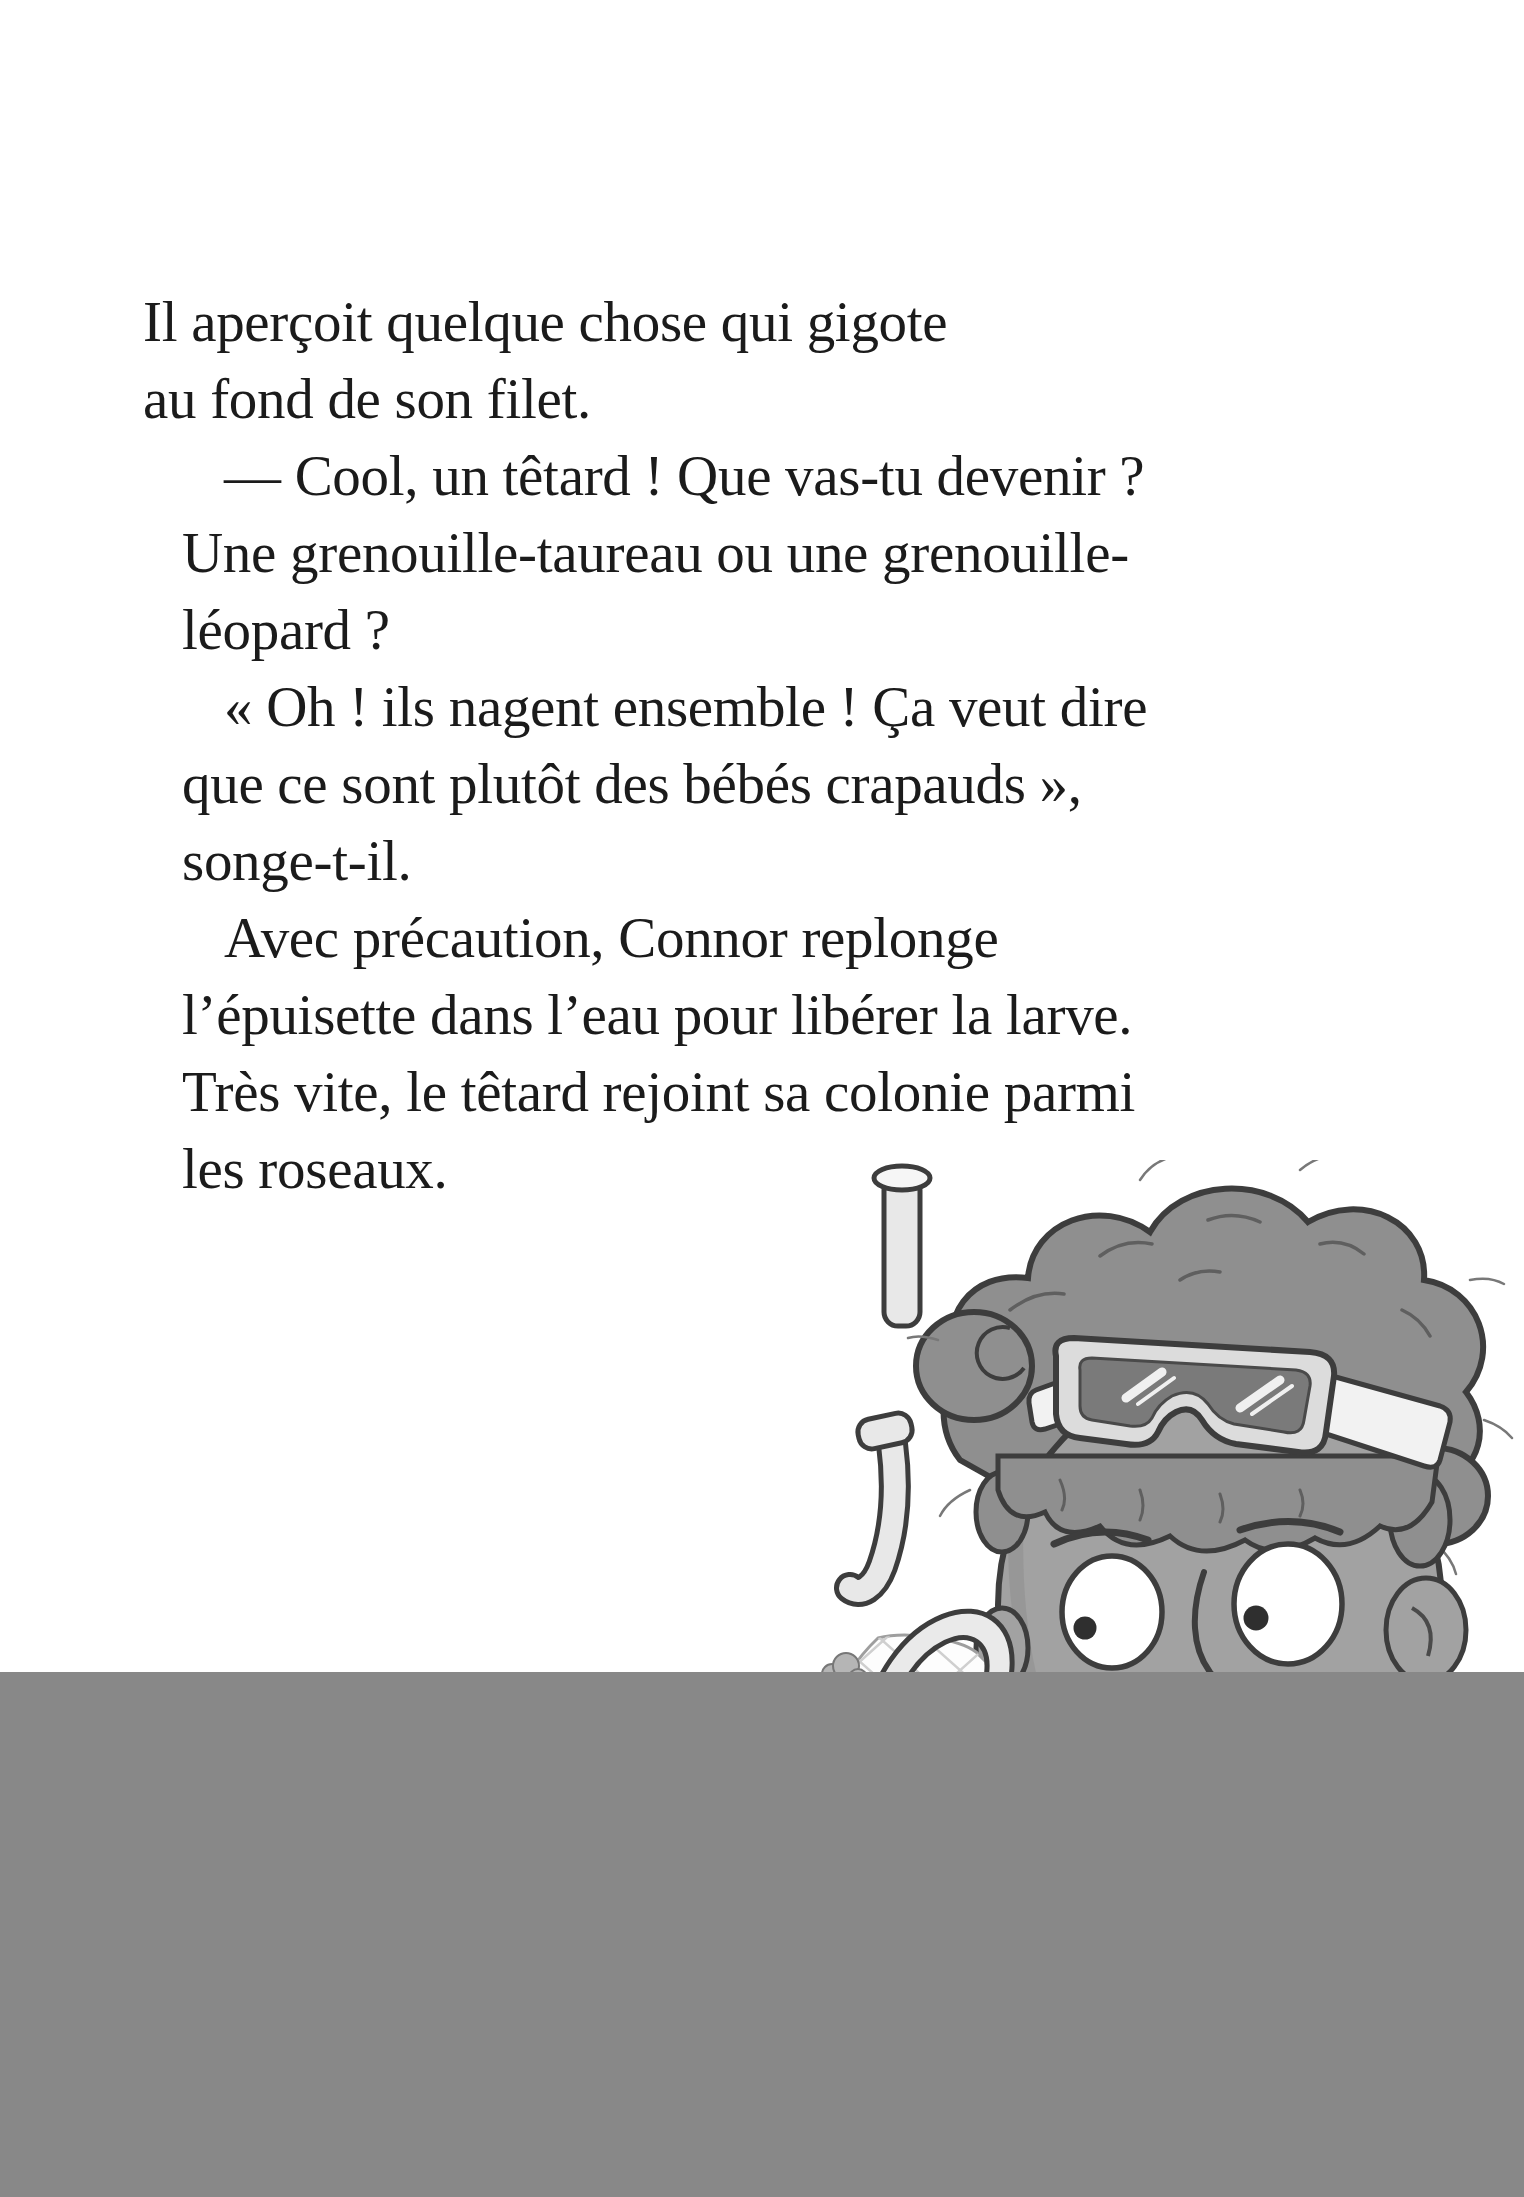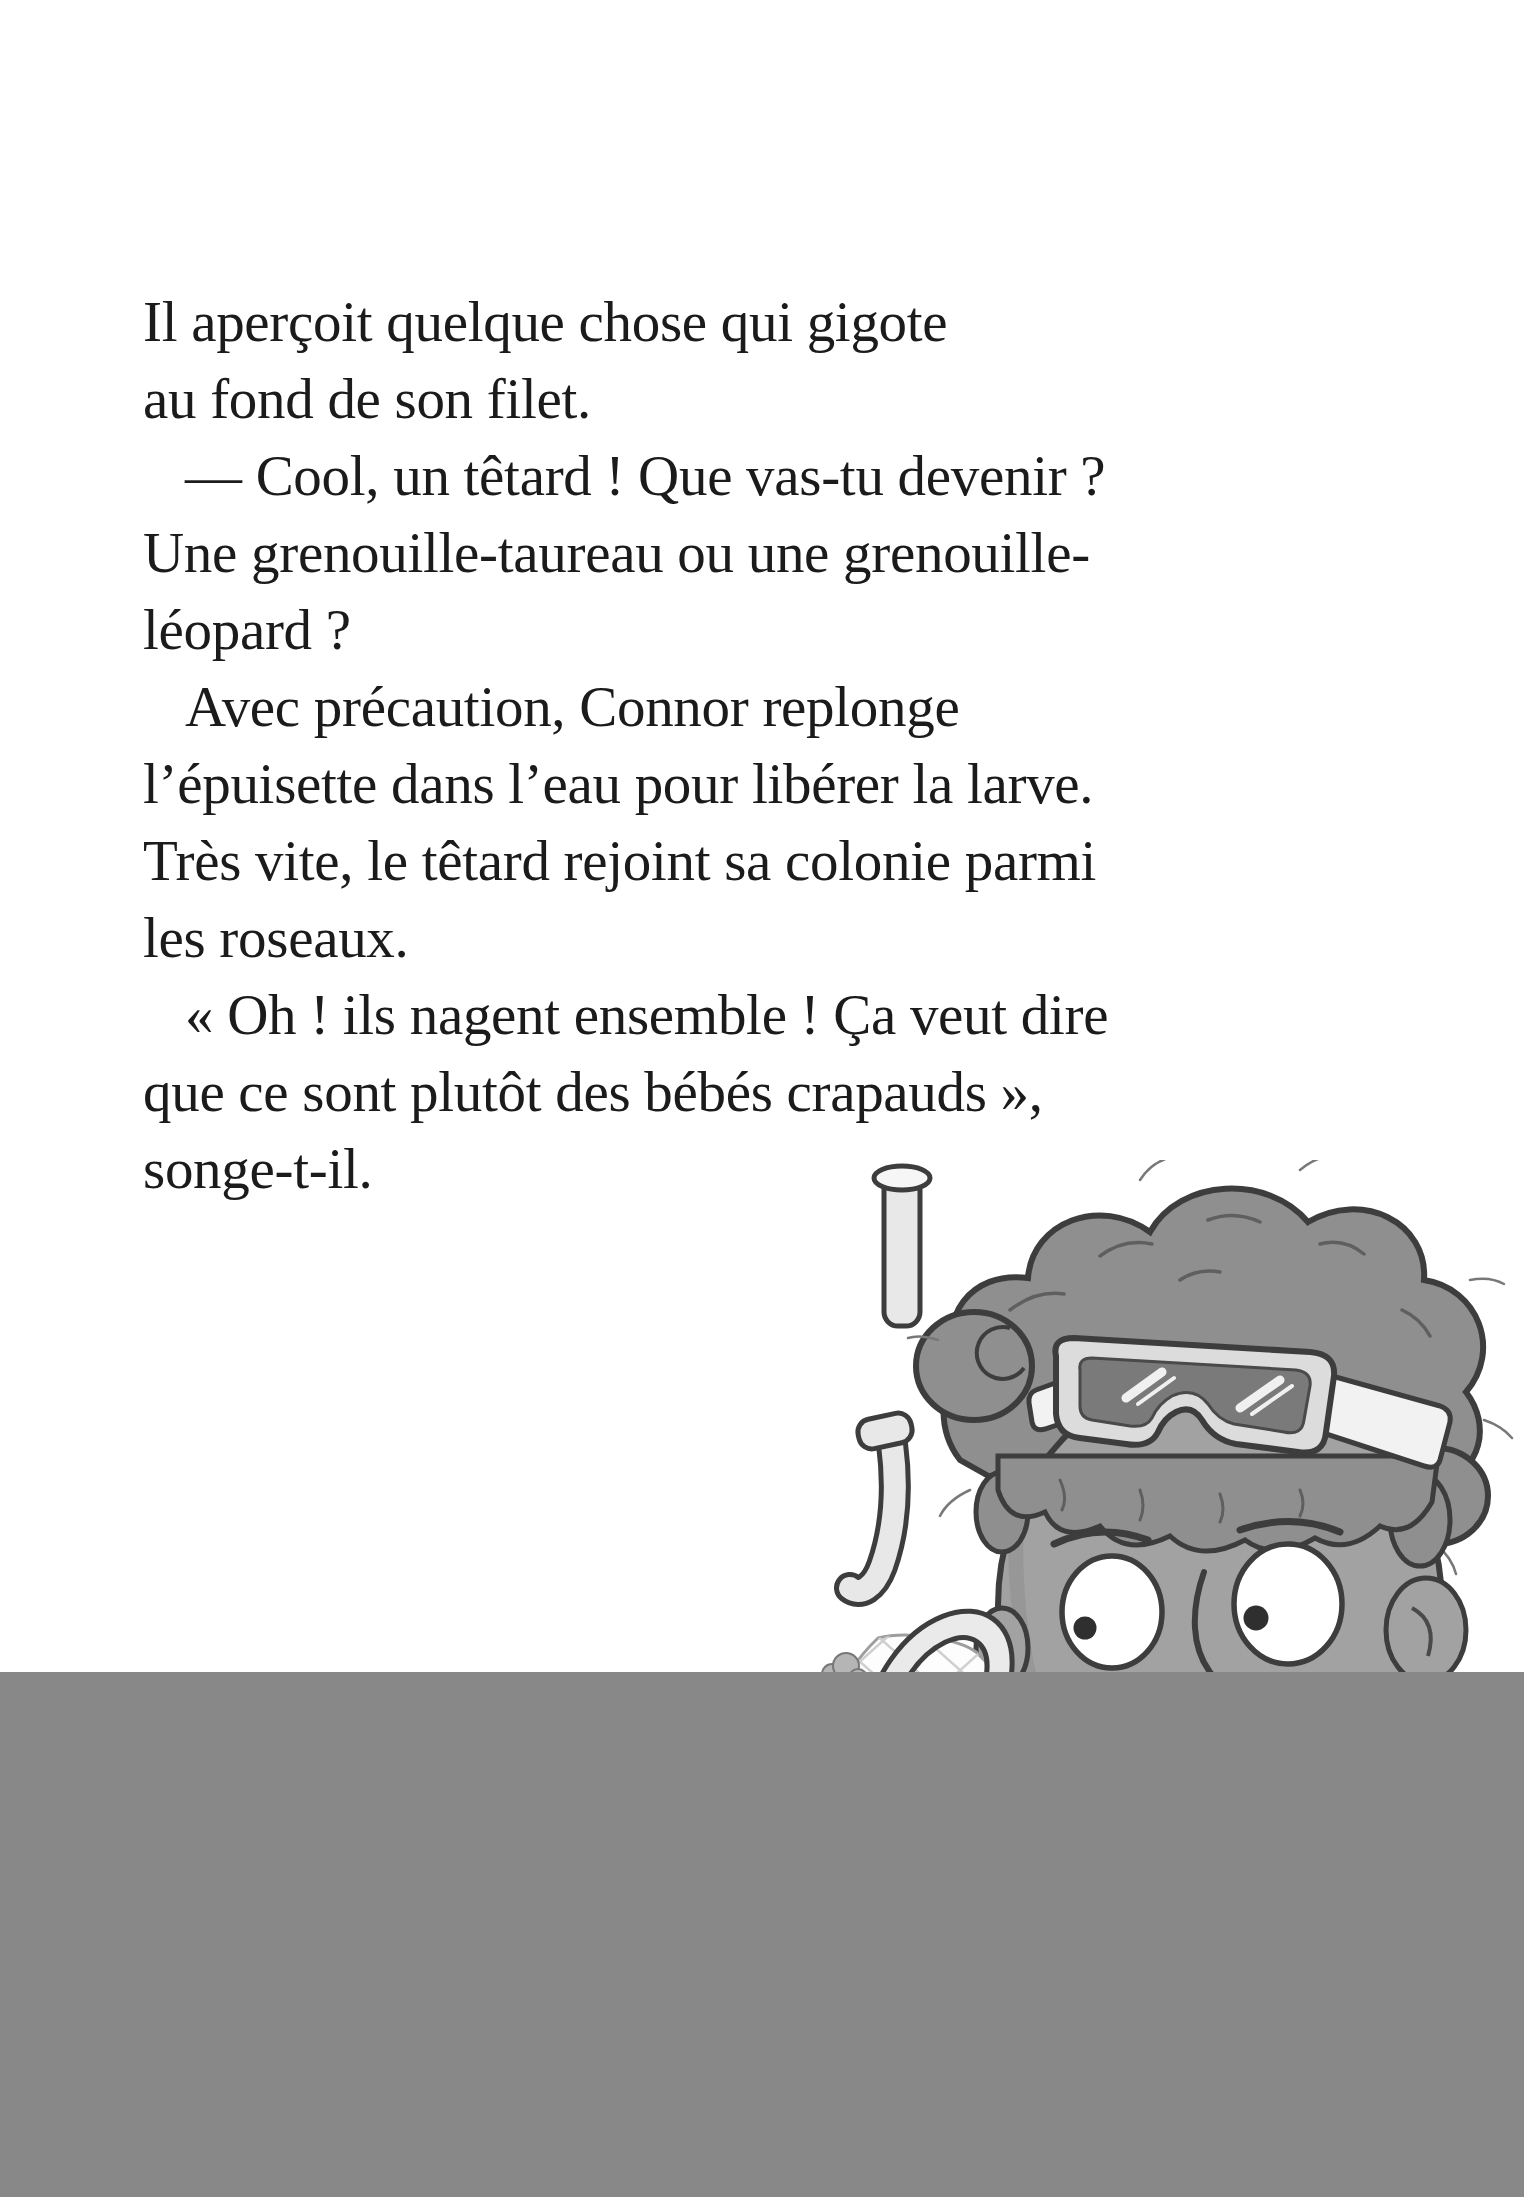--- a/index.html
+++ b/index.html
@@ -22,47 +22,47 @@
     width: 1380px;
     color: var(--text_color, #1b1b1b);
     font-size: 57px;
     line-height: 77px;
     letter-spacing: -0.3px;
   }
   .para {
     margin: 0;
     white-space: pre-line;
   }
-  .para.indent { text-indent: 42px; }
+  .para.indent { text-indent: 42px; margin-left: 39px; }
   .illustration {
     position: absolute;
     left: 540px;
     top: 1160px;
     width: 984px;
     height: 1037px;
   }
 </style>
 </head>
 <body>
 
 <div class="page">
 
   <div class="story">
     <p class="para">Il aperçoit quelque chose qui gigote
 au fond de son filet.</p>
     <p class="para indent">— Cool, un têtard ! Que vas-tu devenir ?
 Une grenouille-taureau ou une grenouille-
 léopard ?</p>
+    <p class="para indent">« Oh ! ils nagent ensemble ! Ça veut dire
+que ce sont plutôt des bébés crapauds »,
+songe-t-il.</p>
     <p class="para indent">Avec précaution, Connor replonge
 l’épuisette dans l’eau pour libérer la larve.
 Très vite, le têtard rejoint sa colonie parmi
 les roseaux.</p>
-    <p class="para indent">« Oh ! ils nagent ensemble ! Ça veut dire
-que ce sont plutôt des bébés crapauds »,
-songe-t-il.</p>
   </div>
 
   <svg class="illustration" viewBox="0 0 984 1037" xmlns="http://www.w3.org/2000/svg" aria-label="boy illustration">
 
     <g>
       <rect x="344" y="16" width="36" height="150" rx="14" fill="var(--snorkel,#e8e8e8)" stroke="var(--outline,#3d3d3d)" stroke-width="5"></rect>
       <ellipse cx="362" cy="18" rx="28" ry="12" fill="#f6f6f6" stroke="var(--outline,#3d3d3d)" stroke-width="5"></ellipse>
     </g>
 
     <g>

